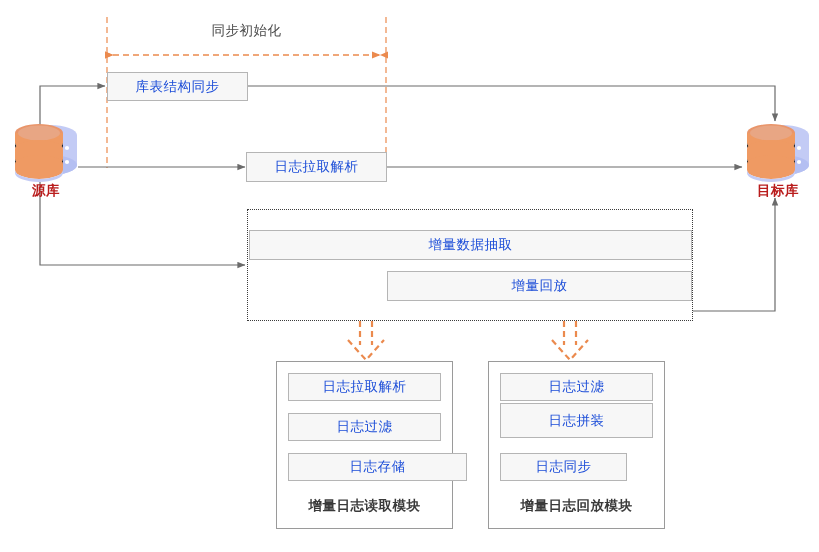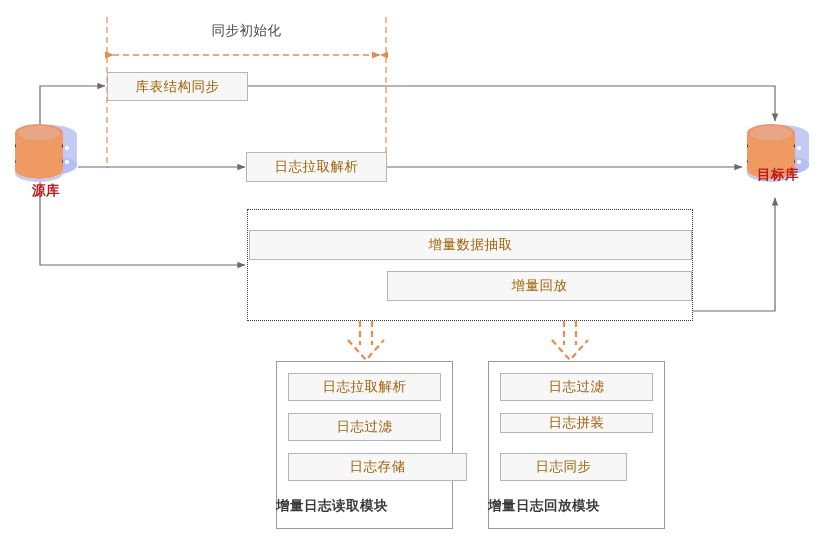--- a/index.html
+++ b/index.html
@@ -25,21 +25,21 @@
   }
   
   .pbox {
     position: absolute;
     background: #f7f7f7;
     border: 1px solid #b5b5b5;
     box-sizing: border-box;
     display: flex;
     align-items: center;
     justify-content: center;
-    color: #a16207;
+    color: #1d4ed8;
     font-size: 13.5px;
     letter-spacing: 0.5px;
     white-space: nowrap;
   }
   
   .dotted-group {
     position: absolute;
     border: 1.5px dotted #3b3b3b;
     box-sizing: border-box;
     background: transparent;
@@ -47,21 +47,21 @@
   
   .module-box {
     position: absolute;
     border: 1px solid #9a9a9a;
     box-sizing: border-box;
     background: transparent;
   }
   .module-title {
     position: absolute;
     left: 0; right: 0;
-    text-align: left;
+    text-align: center;
     color: #3a3a3a;
     font-size: 13.5px;
     font-weight: bold;
     letter-spacing: 0.5px;
     white-space: nowrap;
   }
   
   .anno-label {
     position: absolute;
     color: #4a4a4a;
@@ -188,21 +188,21 @@
       <ellipse cx="29" cy="11" rx="21" ry="7.4" fill="#e8a684"></ellipse>
       <path d="M5,21 A24,9 0 0 0 53,21 L53,24 A24,9 0 0 1 5,24 z" fill="#1d1d1d"></path>
       <ellipse cx="29" cy="27" rx="24" ry="9" fill="#ef9a63"></ellipse>
       <path d="M5,27 L5,37 A24,9 0 0 0 53,37 L53,27 z" fill="#ef9a63"></path>
       <path d="M5,37 A24,9 0 0 0 53,37 L53,40 A24,9 0 0 1 5,40 z" fill="#1d1d1d"></path>
       <ellipse cx="29" cy="42" rx="24" ry="9" fill="#ef9a63"></ellipse>
       <path d="M5,42 L5,48 A24,9 0 0 0 53,48 L53,42 z" fill="#ef9a63"></path>
       <path d="M5,48 A24,9 0 0 0 53,48 L53,51 A24,9 0 0 1 5,51 z" fill="#c3cbf5"></path>
     </svg>
   </div>
-  <div class="db-caption" style="left:738px; top:166px; width:80px;">目标库</div>
+  <div class="db-caption" style="left:738px; top:182px; width:80px;">目标库</div>
 
   <div class="pbox" style="left:107px; top:72px; width:141px; height:29px;">库表结构同步</div>
 
   <div class="pbox" style="left:246px; top:152px; width:141px; height:30px;">日志拉取解析</div>
 
   <div class="dotted-group" style="left:247px; top:209px; width:446px; height:112px;"></div>
 
   <div class="pbox" style="left:249px; top:230px; width:443px; height:30px;">增量数据抽取</div>
 
   <div class="pbox" style="left:387px; top:271px; width:305px; height:30px;">增量回放</div>
@@ -210,17 +210,17 @@
   <div class="module-box" style="left:276px; top:361px; width:177px; height:168px;"></div>
 
   <div class="pbox" style="left:288px; top:373px; width:153px; height:28px;">日志拉取解析</div>
   <div class="pbox" style="left:288px; top:413px; width:153px; height:28px;">日志过滤</div>
   <div class="pbox" style="left:288px; top:453px; width:179px; height:28px;">日志存储</div>
   <div class="module-title" style="left:276px; top:497px; width:177px;">增量日志读取模块</div>
 
   <div class="module-box" style="left:488px; top:361px; width:177px; height:168px;"></div>
 
   <div class="pbox" style="left:500px; top:373px; width:153px; height:28px;">日志过滤</div>
-  <div class="pbox" style="left:500px; top:413px; width:153px; height:20px;">日志拼装</div>
+  <div class="pbox" style="left:500px; top:403px; width:153px; height:35px;">日志拼装</div>
   <div class="pbox" style="left:500px; top:453px; width:127px; height:28px;">日志同步</div>
   <div class="module-title" style="left:488px; top:497px; width:177px;">增量日志回放模块</div>
 
 </div>
 
 </body></html>

